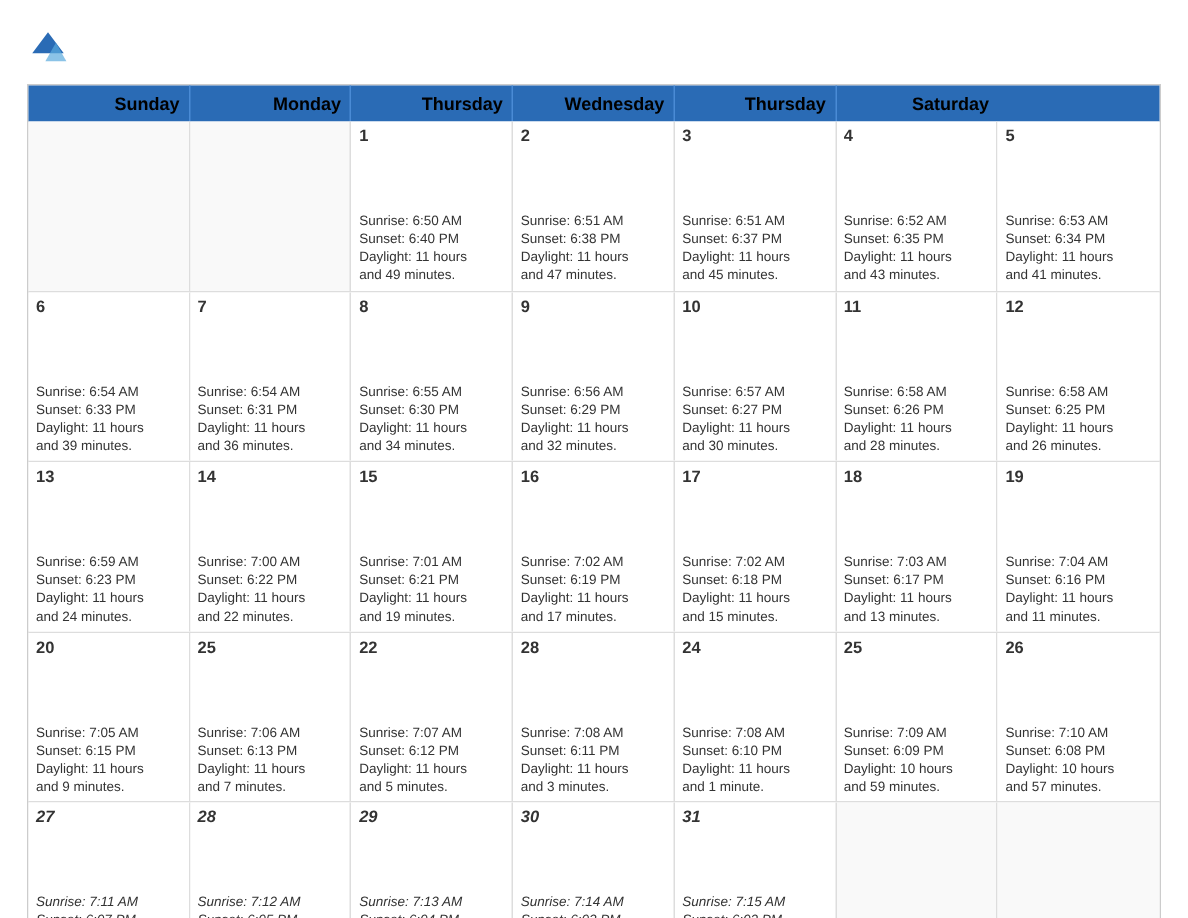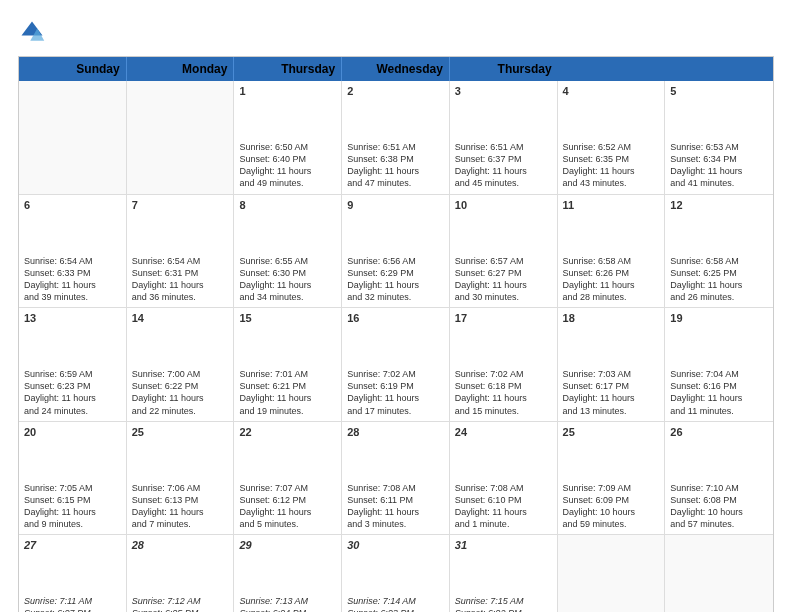--- a/index.html
+++ b/index.html
@@ -147,20 +147,21 @@
     </div>
   </div>
 
   <div class="calendar">
     <div class="cal-header">
     <div class="cal-header-cell">Sunday</div>
         <div class="cal-header-cell">Monday</div>
         <div class="cal-header-cell">Thursday</div>
         <div class="cal-header-cell">Wednesday</div>
         <div class="cal-header-cell">Thursday</div>
+        <div class="cal-header-cell">Saturday</div>
       </div>
     <div class="cal-body">
     <div class="cal-row">
           <div class="cal-cell empty"></div>
           <div class="cal-cell empty"></div>
           <div class="cal-cell">
             <div class="day-num">1</div>
             <div class="cell-text">Sunrise: 6:50 AM<br>Sunset: 6:40 PM<br>Daylight: 11 hours<br>and 49 minutes.</div>
           </div>
           <div class="cal-cell">

